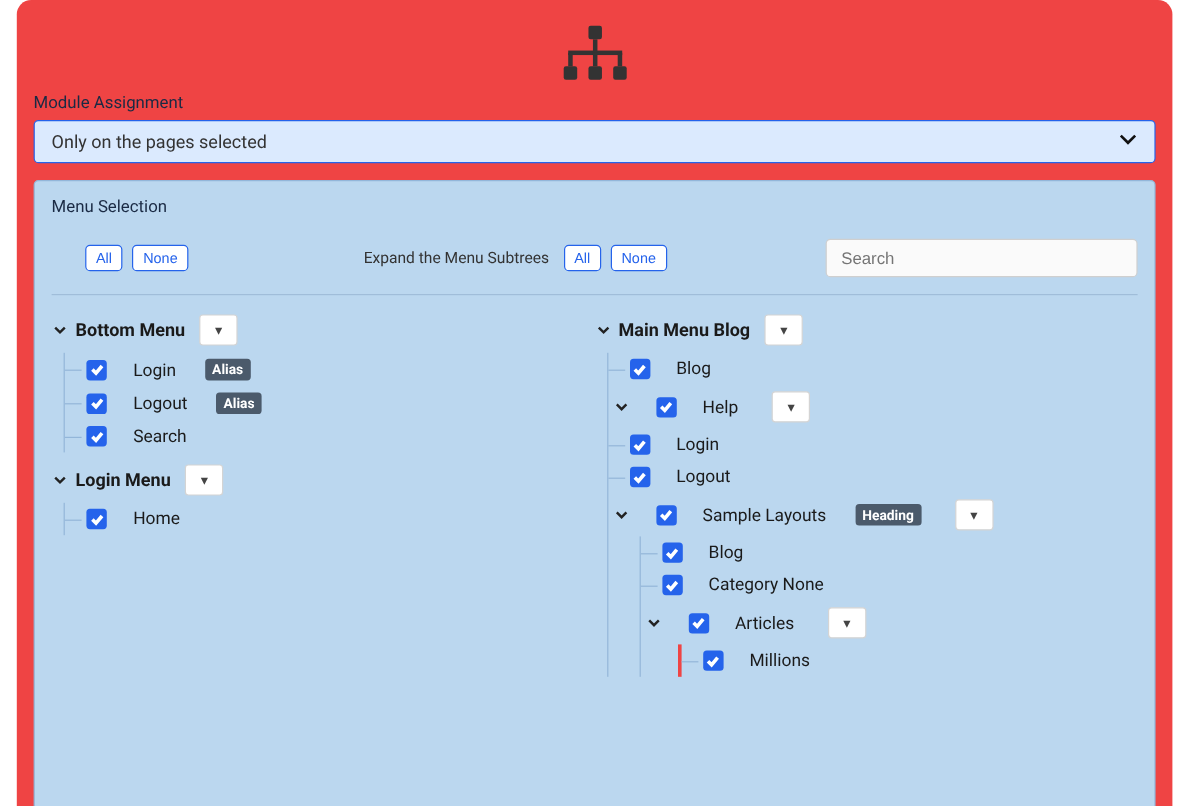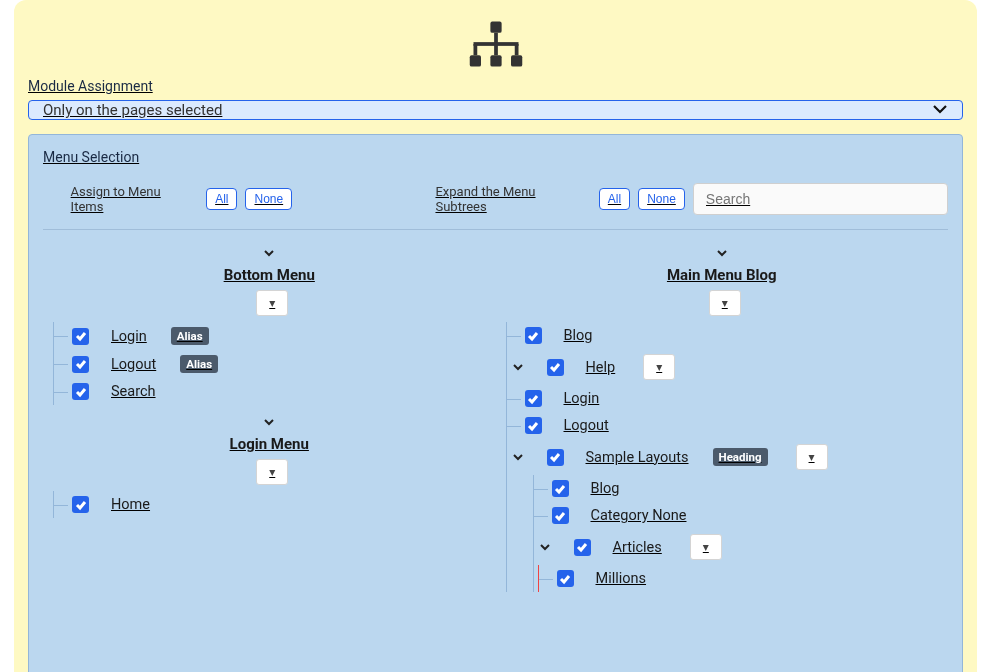--- a/index.html
+++ b/index.html
@@ -7,42 +7,41 @@
     font-family: -apple-system, BlinkMacSystemFont, "Segoe UI", Roboto, Helvetica, Arial, sans-serif;
     background: #fff;
     width: 991px;
     height: 672px;
     overflow: hidden;
   }
   .outer {
     margin: 0 14px;
     width: 963px;
     height: 672px;
-    background: #fef9c3;
+    background: #ef4444;
     border-radius: 12px 12px 0 0;
     overflow: hidden;
-    text-decoration: underline;
   }
   .header-icon {
     display: flex;
     justify-content: center;
     padding: 20px 0 10px 0;
   }
   .header-icon svg { width: 60px; height: 48px; fill: #333; }
   .module-label {
     padding: 0 14px 6px 14px;
     font-size: 14px;
     color: #1a2a44;
   }
   .module-select {
     margin: 0 14px 14px 14px;
     border: 1px solid #2563eb;
     background: #dbeafe;
     border-radius: 4px;
-    height: 20px;
+    height: 36px;
     display: flex;
     align-items: center;
     justify-content: space-between;
     padding: 0 14px;
   }
   .module-select-text { font-size: 15px; color: #333; }
   .module-select .chev { font-size: 18px; color: #111; font-weight: bold; }
   .panel {
     margin: 0 14px;
     border: 1px solid #93b6d9;
@@ -104,21 +103,20 @@
     min-width: 0;
   }
   .tree-group {
     margin-bottom: 4px;
   }
   .group-header {
     display: flex;
     align-items: center;
     gap: 6px;
     padding: 6px 0;
-    flex-direction: column;
   }
   .chevron {
     width: 14px;
     height: 14px;
     cursor: pointer;
     display: inline-flex;
     align-items: center;
     justify-content: center;
   }
   .chevron svg { width: 12px; height: 12px; fill: #222; }
@@ -185,22 +183,22 @@
     font-weight: 700;
     border-radius: 3px;
     padding: 2px 6px;
     margin-left: 2px;
   }
   .nested {
     margin-left: 26px;
     border-left: 1px solid #93b6d9;
   }
   .nested2 {
-    margin-left: 4px;
-    border-left: 1px solid #ef4444;
+    margin-left: 31px;
+    border-left: 3px solid #ef4444;
   }
   .spacer-1 { width: 20px; }
   .spacer-2 { width: 130px; }
 </style>
 </head>
 <body>
 
 <div class="outer">
 
   <div class="header-icon">
@@ -226,21 +224,20 @@
           <path d="M2 5 L8 11 L14 5" fill="none" stroke="#111" stroke-width="2.2"></path>
         </svg>
     </span>
   </div>
 
   <div class="panel">
     <div class="panel-title">Menu Selection</div>
 
     <div class="controls-row">
       <div class="controls-group spacer-1"></div>
-      <span class="controls-label">Assign to Menu Items</span>
       <button class="pill-btn">All</button>
       <button class="pill-btn">None</button>
 
       <div class="controls-group spacer-2"></div>
       <span class="controls-label">Expand the Menu Subtrees</span>
       <button class="pill-btn">All</button>
       <button class="pill-btn">None</button>
 
       <input class="search-box" type="text" placeholder="Search" style="">
     </div>

